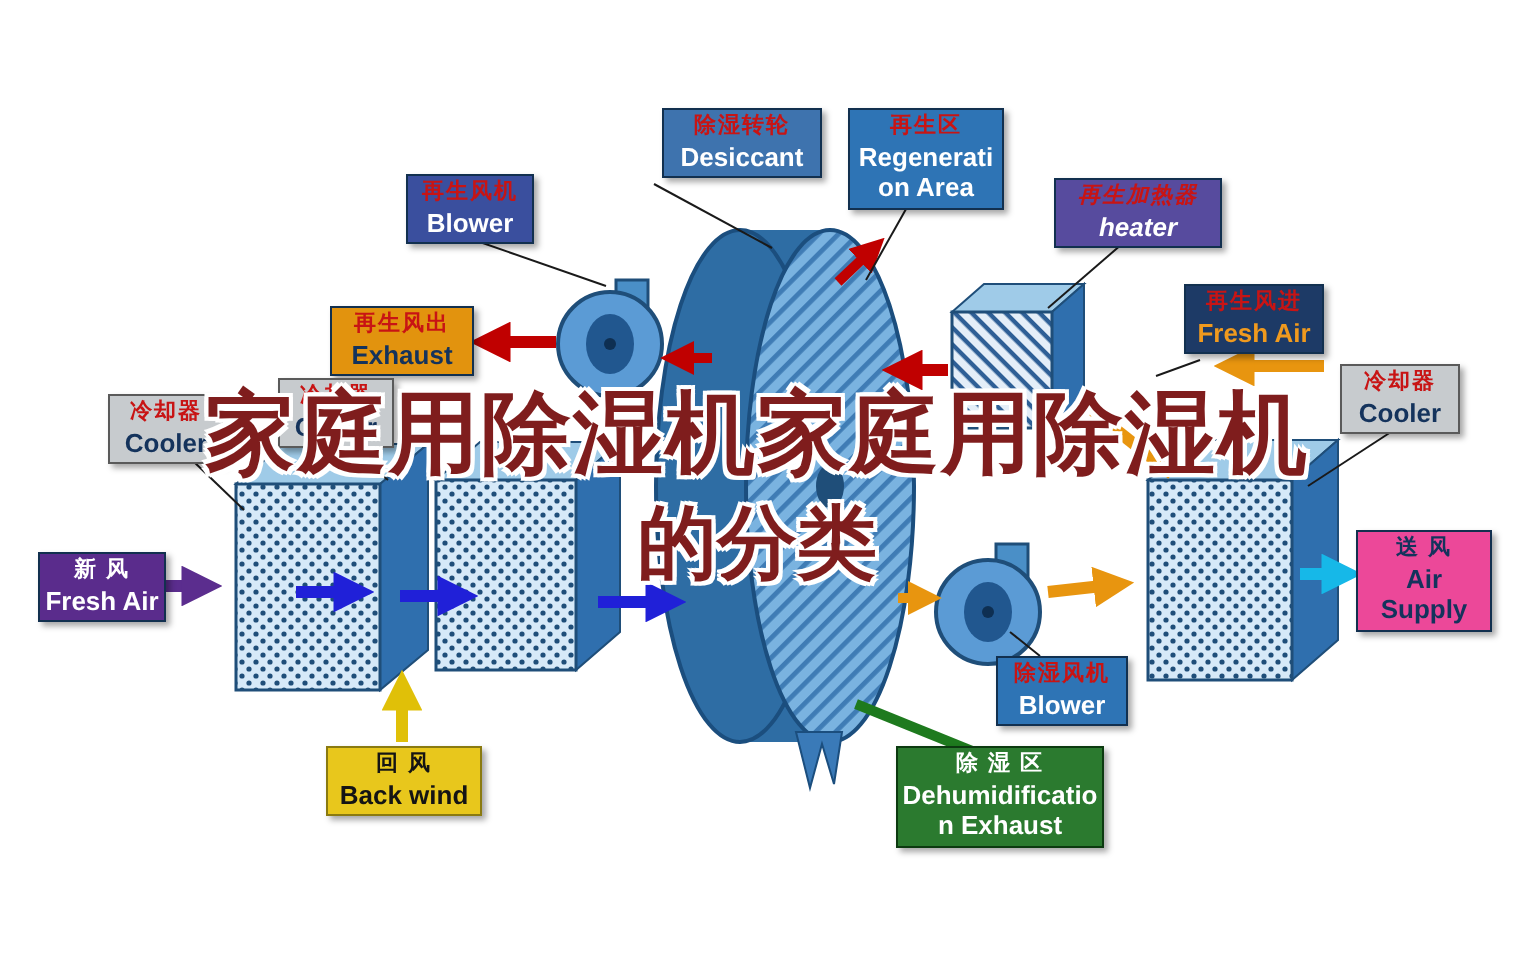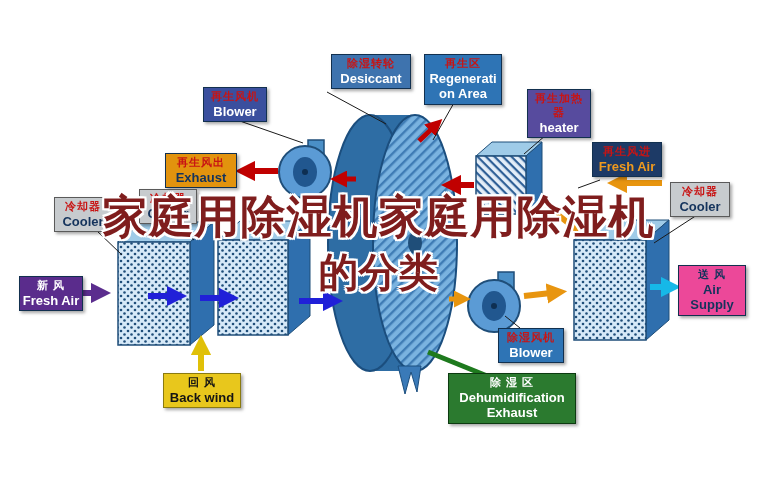--- a/index.html
+++ b/index.html
@@ -164,21 +164,21 @@
   <div class="lbl bg-blue" style="left:424px;top:54px;width:78px;">
     <span class="zh t-red">再生区</span>
     <span class="en t-white">Regeneration Area</span>
   </div>
 
   <div class="lbl bg-indigo" style="left:203px;top:87px;width:64px;">
     <span class="zh t-red">再生风机</span>
     <span class="en t-white">Blower</span>
   </div>
 
-  <div class="lbl bg-purple" style="left:527px;top:89px;width:64px;">
+  <div class="lbl bg-purple" style="left:527px;top:89px;width:84px;font-style:italic;">
     <span class="zh t-red">再生加热器</span>
     <span class="en t-white">heater</span>
   </div>
 
   <div class="lbl bg-orangebg" style="left:165px;top:153px;width:72px;">
     <span class="zh t-red">再生风出</span>
     <span class="en t-navy">Exhaust</span>
   </div>
 
   <div class="lbl bg-navy" style="left:592px;top:142px;width:70px;">
@@ -214,21 +214,21 @@
   <div class="lbl bg-cyanbg" style="left:678px;top:265px;width:68px;">
     <span class="zh t-navy">送  风</span>
     <span class="en t-navy">Air Supply</span>
   </div>
 
   <div class="lbl bg-blue" style="left:498px;top:328px;width:66px;">
     <span class="zh t-red">除湿风机</span>
     <span class="en t-white">Blower</span>
   </div>
 
-  <div class="lbl bg-green" style="left:448px;top:373px;width:128px;">
+  <div class="lbl bg-green" style="left:448px;top:373px;width:104px;">
     <span class="zh t-white">除  湿  区</span>
     <span class="en t-white">Dehumidification Exhaust</span>
   </div>
 
   <div class="title">
     <div class="title-line1">家庭用除湿机家庭用除湿机</div>
     <div class="title-line2">的分类</div>
   </div>
 
 </div>

